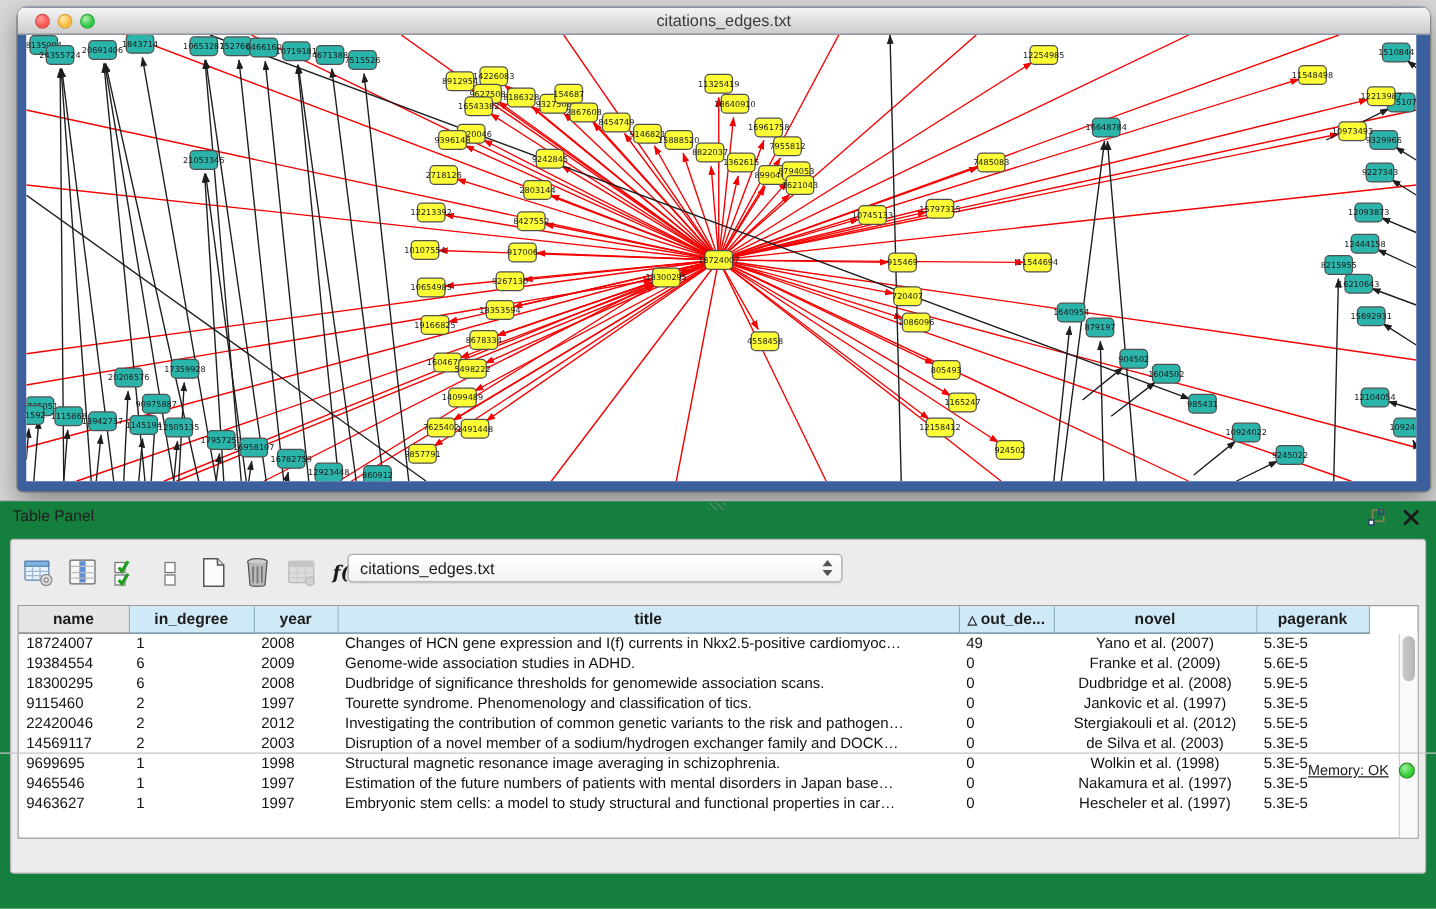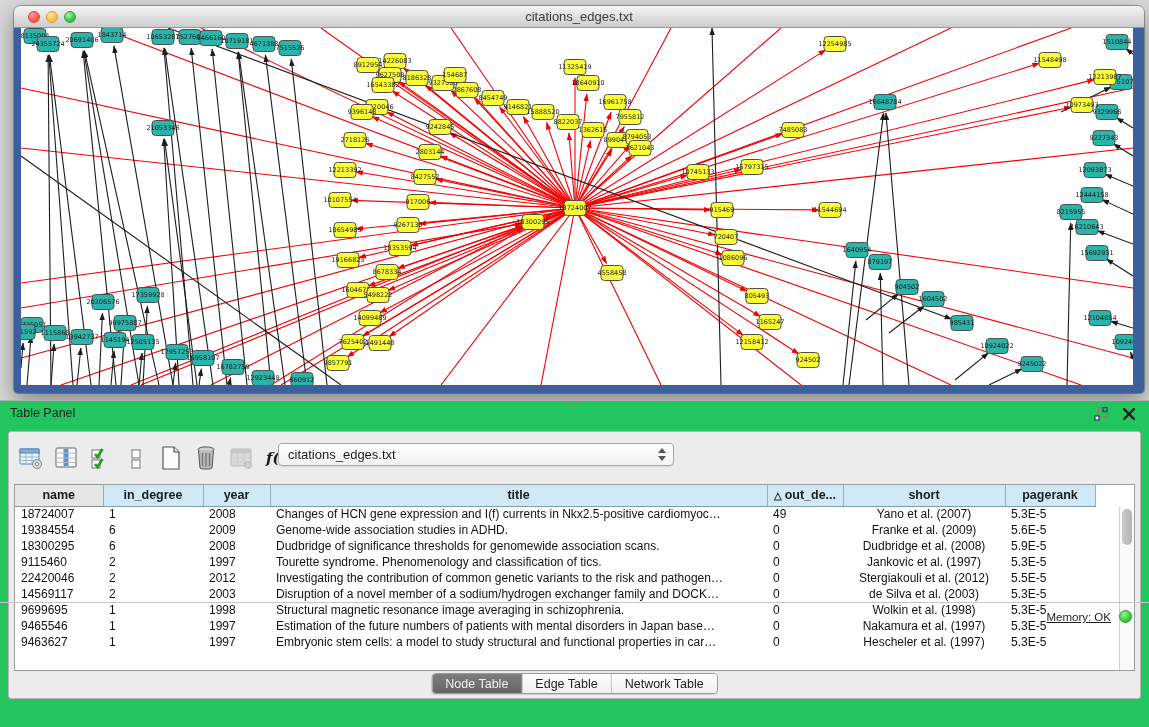--- a/index.html
+++ b/index.html
@@ -17,21 +17,21 @@
   .tl-red   { left:14px; background:radial-gradient(circle at 35% 30%, #ff9d98, #fc5753 60%); border:1px solid #d94843; }
   .tl-yellow{ left:32px; background:radial-gradient(circle at 35% 30%, #ffe9a8, #fdbc40 60%); border:1px solid #d9a338; }
   .tl-green { left:50px; background:radial-gradient(circle at 35% 30%, #b8f0b0, #33c748 60%); border:1px solid #2aa73c; }
   .win-title { position:absolute; left:0; right:0; top:0; height:22px; line-height:21px;
     text-align:center; font-size:13px; color:#3a3a3a; }
   .net-canvas { position:absolute; left:7px; top:22px; width:1112px; height:357px; background:#ffffff; overflow:hidden; }
   .net-canvas svg { display:block; }
 
   
   .table-panel { position:absolute; left:0; top:400px; width:1149px; height:327px;
-    background:#22c55e; border-top:1px solid #aeaeae; }
+    background:#15803d; border-top:1px solid #aeaeae; }
   .split-grip { position:absolute; left:567px; top:1px; width:14px; height:6px; opacity:.55;
     background:repeating-linear-gradient(45deg,#8a8a8a 0 1px,transparent 1px 4px); }
   .panel-header { position:relative; height:26px; line-height:25px; padding-left:10px;
     font-size:12.5px; color:#1f1f1f; }
   .panel-header-icons { position:absolute; right:12px; top:5px; display:flex; gap:12px; align-items:center; }
   .ph-btn { width:16px; height:16px; display:flex; align-items:center; justify-content:center; cursor:default; }
 
   .panel-body { position:absolute; left:8px; top:30px; width:1133px; height:268px;
     background:#ececec; border:1px solid #b6b6b6; border-radius:3px; }
 
@@ -745,21 +745,21 @@
               <col style="width:162px">
               <col style="width:90px">
           </colgroup>
           <thead id="tbl-head">
               <tr>
                 <th class="first">name</th>
                 <th>in_degree</th>
                 <th>year</th>
                 <th>title</th>
                 <th><span class="sort-tri">△</span>out_de...</th>
-                <th>short</th>
+                <th>novel</th>
                 <th>pagerank</th>
               </tr>
             </thead>
           <tbody id="tbl-body">
               <tr>
                 <td>18724007</td>
                 <td>1</td>
                 <td>2008</td>
                 <td>Changes of HCN gene expression and I(f) currents in Nkx2.5-positive cardiomyoc…</td>
                 <td>49</td>
@@ -838,25 +838,20 @@
                 <td class="c-short">Hescheler et al. (1997)</td>
                 <td>5.3E-5</td>
               </tr>
             </tbody>
         </table>
         <div class="vscroll">
           <div class="vthumb"></div>
         </div>
       </div>
 
-      <div class="tab-row">
-        <span class="seg-tab selected">Node Table</span>
-        <span class="seg-tab">Edge Table</span>
-        <span class="seg-tab">Network Table</span>
-      </div>
     </div>
   </div>
 
   <div class="status-bar">
     <span class="mem">Memory: OK</span>
     <span class="mem-dot"></span>
   </div>
 
 </div>
 

